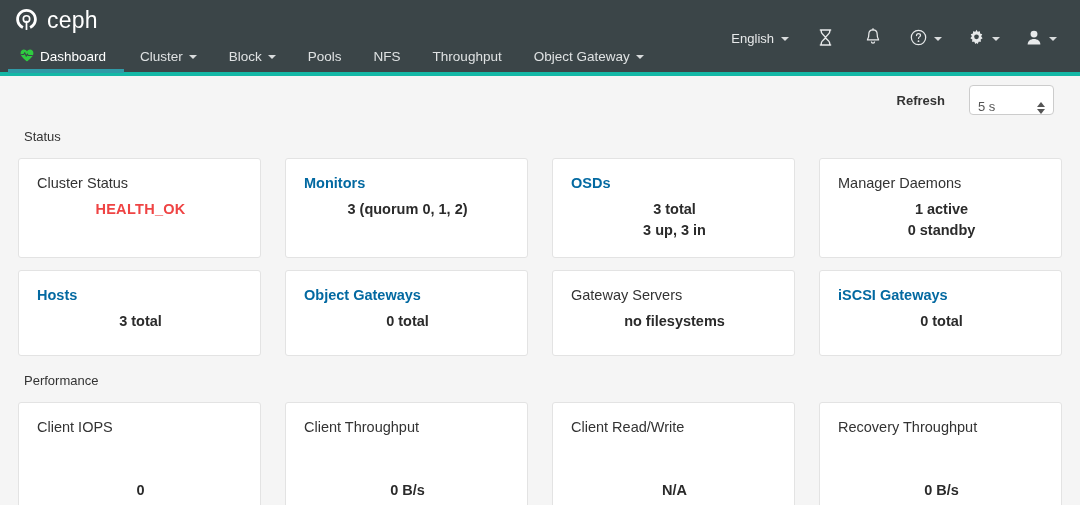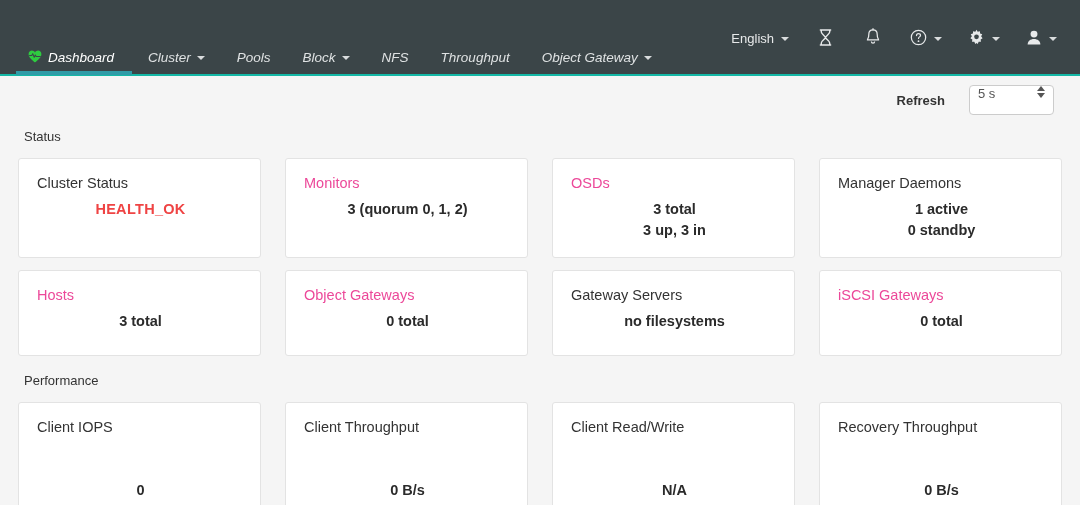--- a/index.html
+++ b/index.html
@@ -64,23 +64,22 @@
     border-top: 4px solid #d9dcdd;
     display: inline-block;
   }
 
   
   .navbar {
     height: 35px;
     background: #3b4548;
     display: flex;
     align-items: stretch;
-    padding-left: 16px;
-    border-bottom: 2px solid #14b8a6;
-    font-style: italic;
+    padding-left: 8px;
+    border-bottom: 4px solid #14b8a6;
   }
   .nav-item {
     display: flex;
     align-items: center;
     gap: 6px;
     padding: 0 16px;
     color: #dfe2e3;
     font-size: 13.5px;
     cursor: pointer;
     position: relative;
@@ -113,21 +112,21 @@
     font-weight: bold;
     color: #333;
   }
   .refresh-select {
     width: 85px;
     height: 30px;
     border: 1px solid #cccccc;
     border-radius: 4px;
     background: #ffffff;
     display: flex;
-    align-items: flex-start;
+    align-items: flex-end;
     padding: 0 8px;
     font-size: 13px;
     color: #555;
     position: relative;
     cursor: pointer;
   }
   .spinner {
     margin-left: auto;
     display: flex;
     flex-direction: column;
@@ -170,37 +169,47 @@
     display: flex;
     flex-direction: column;
   }
   .card.perf { min-height: 116px; }
   .card-title {
     font-size: 14.5px;
     color: #333333;
     line-height: 20px;
     margin-bottom: 6px;
   }
-  .card-title.link { color: #ec4899; cursor: pointer; }
+  .card-title.link { color: #0369a1; cursor: pointer; font-weight: bold; }
   .card-values {
     text-align: center;
     font-weight: bold;
     font-size: 14.5px;
     color: #2b2b2b;
     line-height: 21px;
   }
   .card.perf .card-values {
     margin-top: auto;
   }
   .card-values .health-ok { color: #ef4444; letter-spacing: 0.3px; }
 </style>
 </head>
 <body>
 
 <div class="topbar">
+  <div class="brand">
+    <span class="brand-logo">
+      <svg width="25" height="25" viewBox="0 0 32 32">
+        <path d="M16 2.6C8.7 2.6 2.8 8.5 2.8 15.8c0 5.4 3.2 10 7.8 12.1l1.6-3.2c-3.4-1.5-5.8-4.9-5.8-8.9 0-5.3 4.3-9.6 9.6-9.6s9.6 4.3 9.6 9.6c0 4-2.4 7.4-5.8 8.9l1.6 3.2c4.6-2.1 7.8-6.7 7.8-12.1C29.2 8.5 23.3 2.6 16 2.6z" fill="#ffffff"></path>
+        <circle cx="16" cy="15.3" r="4.1" fill="none" stroke="#ffffff" stroke-width="2.1"></circle>
+        <rect x="14.9" y="17.6" width="2.2" height="11.8" fill="#ffffff"></rect>
+      </svg>
+    </span>
+    <span class="brand-text">ceph</span>
+  </div>
 
   <div class="topbar-right">
 
     <div class="top-item">
       <span>English</span>
       <span class="caret"></span>
     </div>
 
     <div class="top-item icon-only">
       <span>
@@ -265,26 +274,26 @@
     </span>
     <span>Dashboard</span>
   </div>
 
   <div class="nav-item">
     <span>Cluster</span>
     <span class="caret"></span>
   </div>
 
   <div class="nav-item">
-    <span>Pools</span>
-  </div>
-
-  <div class="nav-item">
     <span>Block</span>
     <span class="caret"></span>
+  </div>
+
+  <div class="nav-item">
+    <span>Pools</span>
   </div>
 
   <div class="nav-item">
     <span>NFS</span>
   </div>
 
   <div class="nav-item">
     <span>Throughput</span>
   </div>
 

